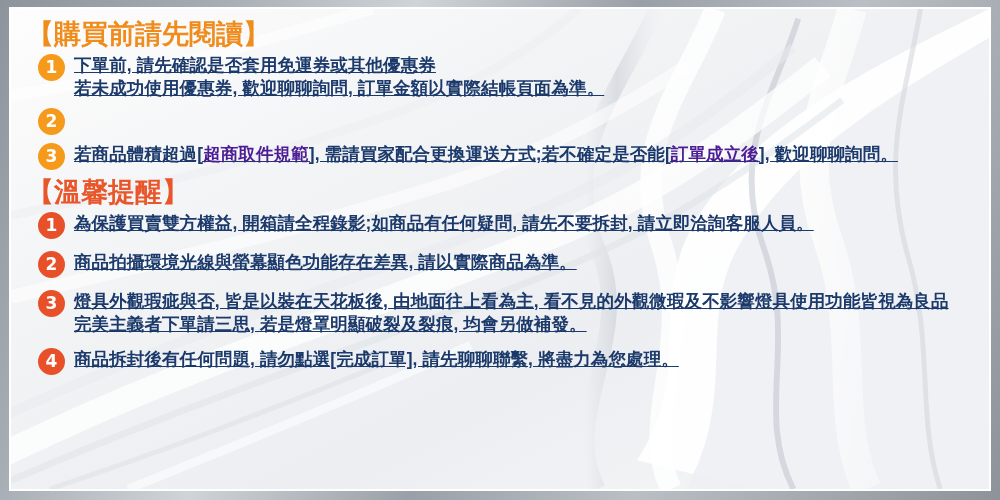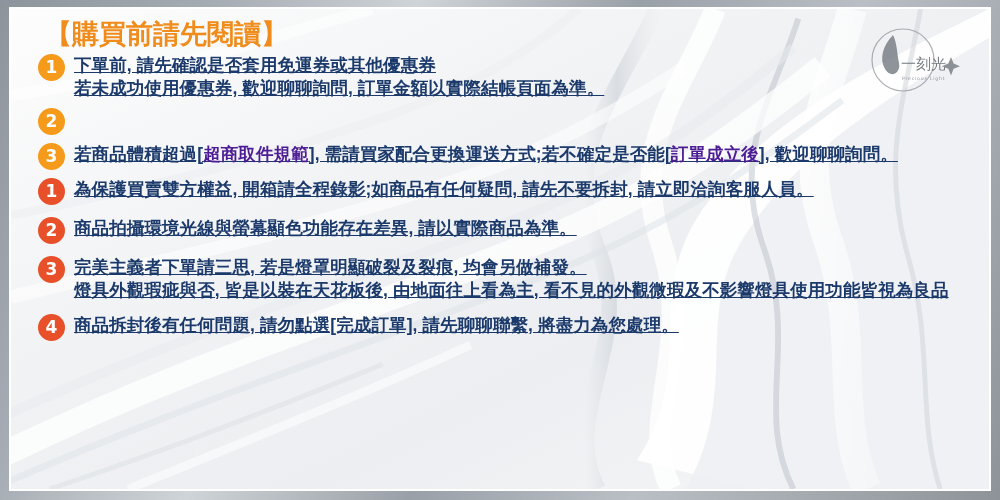--- a/index.html
+++ b/index.html
@@ -42,21 +42,21 @@
     height:100%;
   }
 
   .section{margin-bottom:2px;}
 
   .sec-title{
     font-weight:bold;
     font-size:27px;
     line-height:1.12;
     letter-spacing:0px;
-    margin:0 0 4px 20px;
+    margin:0 0 4px 2px;
     white-space:nowrap;
   }
   .sec-title.buy{color:#ef8c1c;}
   .sec-title.warm{color:#e8562a;}
 
   .items{list-style:none;margin:0;padding:0;}
   .item{
     display:flex;
     align-items:flex-start;
     margin-bottom:7px;
@@ -141,31 +141,20 @@
         <path d="M-20,500 C180,410 340,360 540,280 C660,232 740,180 850,95" fill="none" stroke="#dfe3e7" stroke-width="7" opacity=".55"></path>
         <path d="M-20,430 C160,345 300,300 500,225 C620,180 700,125 800,40" fill="none" stroke="#e7eaee" stroke-width="10" opacity=".5"></path>
         <path d="M0,300 C140,265 260,240 420,190 C520,160 600,120 690,60" fill="none" stroke="#ffffff" stroke-width="14" opacity=".55"></path>
         <path d="M0,215 C120,190 230,165 360,120 C450,90 520,55 580,0" fill="none" stroke="#eceef1" stroke-width="9" opacity=".6"></path>
         <path d="M0,90 C90,75 170,60 250,35 C300,20 340,8 370,0" fill="none" stroke="#ffffff" stroke-width="12" opacity=".5"></path>
         <path d="M40,500 C170,455 260,420 380,370" fill="none" stroke="#dcdfe4" stroke-width="5" opacity=".5"></path>
         <path d="M120,500 C240,450 340,410 470,350" fill="none" stroke="#ffffff" stroke-width="9" opacity=".55"></path>
       </svg>
     </div>
 
-    <div class="logo">
-      <svg viewBox="0 0 128 74" aria-hidden="true">
-        <g fill="none" stroke="#8b9096" stroke-width="1.2" opacity=".85">
-          <circle cx="64" cy="37" r="31"></circle>
-        </g>
-        <path d="M54,12 C44,22 40,36 46,46 C52,56 62,50 60,40 C58,30 58,20 54,12 Z" fill="#6e747b" opacity=".9"></path>
-        <text x="62" y="46" font-family="DejaVu Sans, sans-serif" font-size="15" fill="#5c6268">一刻光</text>
-        <text x="63" y="57" font-family="DejaVu Sans, sans-serif" font-size="4.6" fill="#7d838a" letter-spacing="0.8">Precious Light</text>
-        <path d="M112,34 L114.6,40.6 L121,43.2 L114.6,45.8 L112,52.4 L109.4,45.8 L103,43.2 L109.4,40.6 Z" fill="#6e747b" opacity=".9"></path>
-      </svg>
-    </div>
 
     <div class="content">
 
       <section class="section sec-buy">
         <h2 class="sec-title buy">【購買前請先閱讀】</h2>
         <ul class="items">
 
           <li class="item">
             <span class="badge orange">1</span>
             <span class="lines">
@@ -184,41 +173,42 @@
               <span class="ln">
                 <span>若商品體積超過[</span><span class="hl">超商取件規範</span><span>], 需請買家配合更換運送方式;若不確定是否能[</span><span class="hl">訂單成立後</span><span>], 歡迎聊聊詢問。</span>
               </span>
             </span>
           </li>
 
         </ul>
       </section>
 
       <section class="section sec-warm">
+        <h2 class="sec-title warm">【溫馨提醒】</h2>
         <ul class="items">
 
           <li class="item">
             <span class="badge red">1</span>
             <span class="lines">
               <span class="ln">為保護買賣雙方權益, 開箱請全程錄影;如商品有任何疑問, 請先不要拆封, 請立即洽詢客服人員。</span>
             </span>
           </li>
 
           <li class="item">
             <span class="badge red">2</span>
             <span class="lines">
               <span class="ln">商品拍攝環境光線與螢幕顯色功能存在差異, 請以實際商品為準。</span>
             </span>
           </li>
 
           <li class="item">
             <span class="badge red">3</span>
             <span class="lines">
+              <span class="ln">燈具外觀瑕疵與否, 皆是以裝在天花板後, 由地面往上看為主, 看不見的外觀微瑕及不影響燈具使用功能皆視為良品</span>
               <span class="ln">完美主義者下單請三思, 若是燈罩明顯破裂及裂痕, 均會另做補發。</span>
-              <span class="ln">燈具外觀瑕疵與否, 皆是以裝在天花板後, 由地面往上看為主, 看不見的外觀微瑕及不影響燈具使用功能皆視為良品</span>
             </span>
           </li>
 
           <li class="item">
             <span class="badge red">4</span>
             <span class="lines">
               <span class="ln">商品拆封後有任何問題, 請勿點選[完成訂單], 請先聊聊聯繫, 將盡力為您處理。</span>
             </span>
           </li>
 

